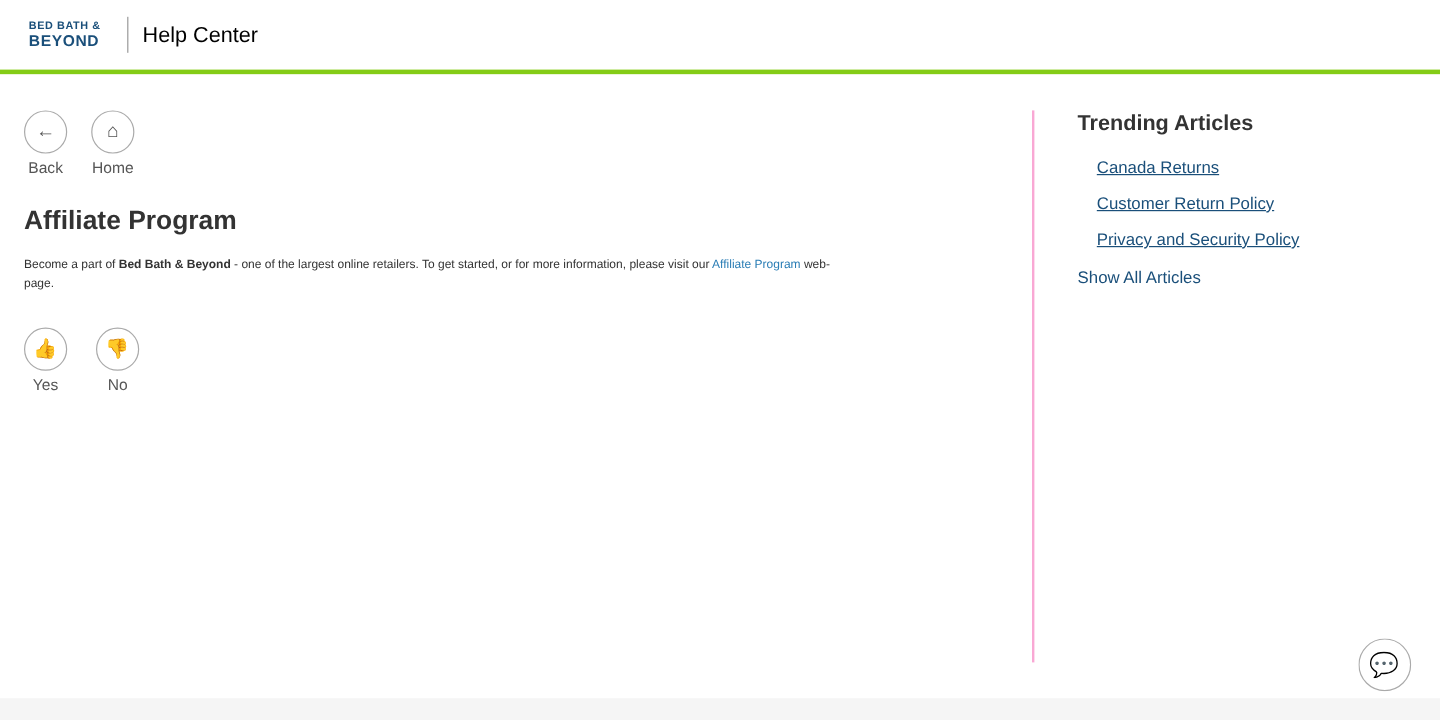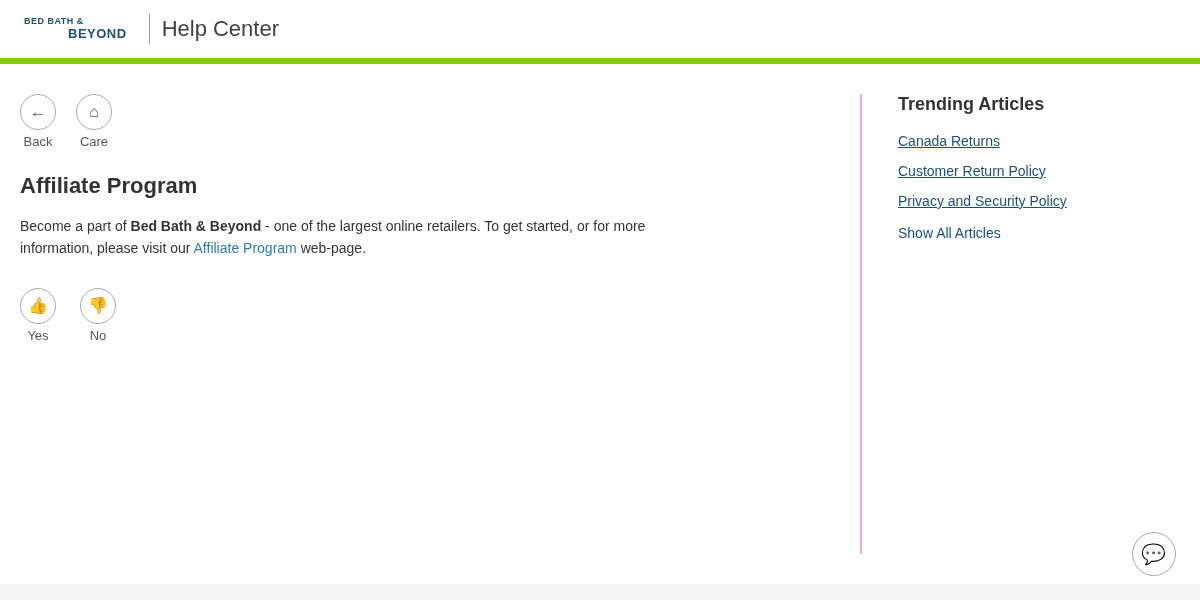--- a/index.html
+++ b/index.html
@@ -8,21 +8,21 @@
       background: #f5f5f5;
       color: #333;
       font-size: 14px;
     }
     
     .header {
       background: #fff;
       padding: 14px 24px;
       display: flex;
       align-items: center;
-      border-bottom: 6px solid #84cc16;
+      border-bottom: 4px solid #84cc16;
     }
     .logo-area {
       display: flex;
       align-items: center;
     }
     .logo-box {
       display: flex;
       flex-direction: column;
       line-height: 1.1;
       margin-right: 10px;
@@ -31,32 +31,31 @@
       font-size: 9px;
       font-weight: bold;
       color: #1a4f7a;
       letter-spacing: 0.5px;
     }
     .logo-bottom {
       font-size: 13px;
       font-weight: bold;
       color: #1a4f7a;
       letter-spacing: 0.5px;
-      margin-left: 44px;
     }
     .logo-divider {
       width: 1px;
       height: 30px;
       background: #999;
       margin: 0 12px;
     }
     .help-center-title {
-      font-size: 22px;
+      font-size: 18px;
       font-weight: normal;
-      color: #404040;
+      color: #000000;
     }
     
     .main-container {
       display: flex;
       max-width: 1200px;
       margin: 0 auto;
       padding: 30px 20px;
       background: #fff;
       min-height: 520px;
     }
@@ -92,21 +91,21 @@
       color: #555;
       font-size: 16px;
     }
     .article-title {
       font-size: 22px;
       font-weight: bold;
       color: #333;
       margin-bottom: 16px;
     }
     .article-body {
-      font-size: 14px;
+      font-size: 10px;
       color: #333;
       line-height: 1.6;
       margin-bottom: 28px;
       max-width: 680px;
     }
     .article-body a {
       color: #2a7db5;
       text-decoration: none;
     }
     .article-body strong {
@@ -160,20 +159,21 @@
       list-style: none;
     }
     .trending-list li {
       margin-bottom: 14px;
     }
     .trending-list li a {
       color: #1a4f7a;
       text-decoration: underline;
       font-size: 14px;
       cursor: pointer;
+      margin-left: 16px;
     }
     .show-all-link {
       display: block;
       margin-top: 16px;
       color: #1a4f7a;
       font-size: 14px;
       cursor: pointer;
     }
     
     .chat-icon-btn {
@@ -211,21 +211,21 @@
 
   <div class="content-area">
 
     <div class="nav-buttons">
       <div class="nav-btn">
         <div class="nav-btn-circle">←</div>
         <span>Back</span>
       </div>
       <div class="nav-btn">
         <div class="nav-btn-circle">⌂</div>
-        <span>Care</span>
+        <span>Home</span>
       </div>
     </div>
 
     <div class="article-title">Affiliate Program</div>
 
     <div class="article-body">
       <span>Become a part of </span><strong>Bed Bath &amp; Beyond</strong><span> - one of the largest online retailers. To get started, or for more information, please visit our </span><a>Affiliate Program</a><span> web-page.</span>
     </div>
 
     <div class="vote-buttons">

